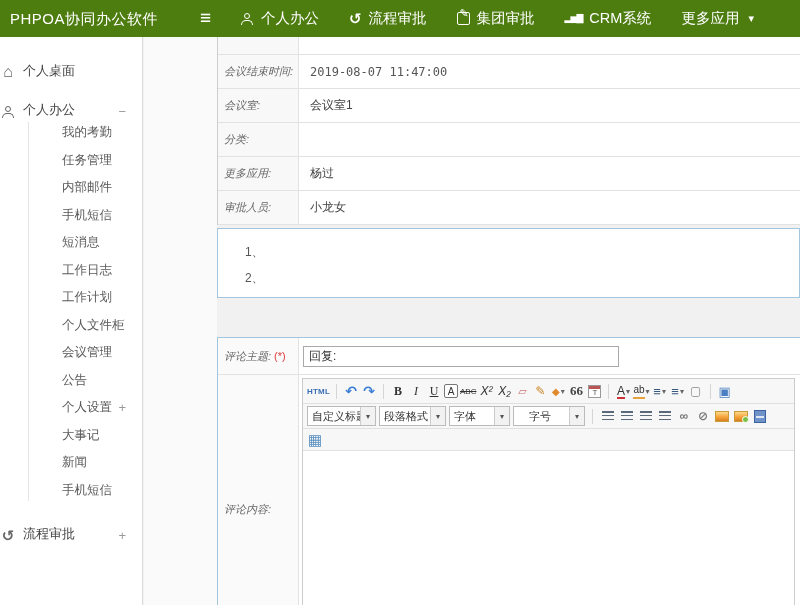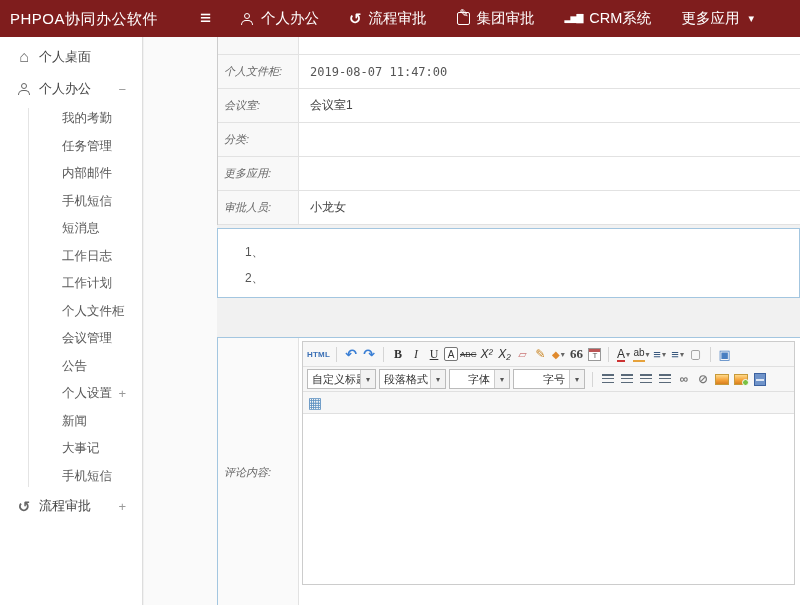--- a/index.html
+++ b/index.html
@@ -1,41 +1,41 @@
 <!DOCTYPE html>
 <html><head>
 <meta charset="utf-8">
 <style>
   * { margin:0; padding:0; box-sizing:border-box; }
   html,body { width:800px; height:605px; }
   body { font-family:"Liberation Sans","DejaVu Sans",sans-serif; background:#f1f1f1; }
   #app { position:relative; width:800px; height:605px; overflow:hidden; background:#f1f1f1; }
 
   
-  .topbar { position:absolute; left:0; top:0; width:800px; height:37px; background:#7f1d1d; display:flex; align-items:center; z-index:30; }
+  .topbar { position:absolute; left:0; top:0; width:800px; height:37px; background:#4d7c0f; display:flex; align-items:center; z-index:30; }
   .logo { position:absolute; left:10px; top:0; height:37px; line-height:37px; color:#fff; font-size:15px; letter-spacing:.5px; }
   .hamburger { position:absolute; left:200px; top:0; height:37px; line-height:35px; color:#fff; font-size:19px; font-weight:bold; cursor:pointer; }
   .topmenu { position:absolute; left:240px; top:0; height:37px; display:flex; align-items:center; gap:30px; }
   .tm-item { display:flex; align-items:center; gap:7px; color:#fff; font-size:14.5px; cursor:pointer; height:37px; }
   .tm-caret { font-size:11px; margin-left:2px; }
 
   
   .ic { display:inline-flex; align-items:center; justify-content:center; color:inherit; }
   .ic-home:before { content:"⌂"; font-size:16px; line-height:1; }
   .ic-hist:before { content:"↺"; font-size:15px; font-weight:bold; line-height:1; }
   .ic-chart:before { content:"▂▅▇"; font-size:9px; letter-spacing:-1px; line-height:1; }
   .ic-person { width:14px; height:14px; flex-direction:column; }
   .ic-person i { display:block; width:6px; height:6px; border:1.5px solid currentColor; border-radius:50%; }
   .ic-person b { display:block; width:12px; height:5px; border:1.5px solid currentColor; border-bottom:none; border-radius:6px 6px 0 0; margin-top:1px; }
   .ic-edit { width:13px; height:13px; border:1.5px solid currentColor; border-radius:2px; position:relative; }
   .ic-edit:before { content:"✎"; position:absolute; top:-6px; left:2px; font-size:11px; }
 
   
   .sidebar { position:absolute; left:0; top:37px; width:143px; height:568px; background:#fff; border-right:1px solid #ddd; padding-top:4px; z-index:20; }
-  .si { height:32px; display:flex; align-items:center; padding-left:16px; color:#444; font-size:13px; cursor:pointer; position:relative; }
+  .si { height:32px; display:flex; align-items:flex-end; color:#444; font-size:13px; cursor:pointer; position:relative;margin-top:7px; }
   .si .ic { width:16px; margin-right:7px; color:#666; }
   .si .tog { position:absolute; right:16px; color:#999; font-size:13px; }
   .sub-list { position:relative; }
   .sub-list:before { content:""; position:absolute; left:28px; top:3px; bottom:3px; width:1px; background:#e4e4e4; }
   .ss { height:27.5px; display:flex; align-items:center; padding-left:62px; color:#5a5a5a; font-size:12.5px; cursor:pointer; position:relative; }
   .ss .tog { position:absolute; right:16px; color:#999; font-size:13px; }
 
   
   .leftgap { position:absolute; left:144px; top:37px; width:73px; height:568px; background:#fafafa; }
 
@@ -54,21 +54,21 @@
   .crow-subject { display:flex; height:37px; border-bottom:1px solid #e2e2e2; }
   .cl { width:81px; background:#fafafa; border-right:1px solid #e2e2e2; display:flex; align-items:center; padding-left:6px; font-size:11px; font-style:italic; color:#666; gap:3px; }
   .req { color:#e53e3e; font-style:normal; font-size:11px; }
   .cv { flex:1; position:relative; }
   .subject-input { position:absolute; left:4px; top:8px; width:316px; height:21px; border:1px solid #a9a9a9; font-size:12px; padding-left:5px; color:#333; font-family:"Liberation Sans","DejaVu Sans",sans-serif; }
   .crow-content { display:flex; height:268px; }
   .cl-tall { align-items:center; }
 
   
   .editor { position:absolute; left:3px; top:3px; width:493px; border:1px solid #ccc; background:#fff; }
-  .tb { background:#f7f7f7; border-bottom:1px solid #e0e0e0; display:flex; align-items:center; padding:0 4px;text-align:right; }
+  .tb { background:#f7f7f7; border-bottom:1px solid #e0e0e0; display:flex; align-items:center; padding:0 4px; }
   .tb-r1 { height:25px; gap:2px; }
   .tb-r2 { height:25px; gap:3px; }
   .tb-r3 { height:22px; }
   .sep { width:1px; height:15px; background:#d5d5d5; margin:0 4px; }
   .tbtn { display:inline-flex; align-items:center; justify-content:center; min-width:16px; height:19px; font-size:12px; color:#333; cursor:pointer; border-radius:2px; }
   .b-html { font-size:8px; font-weight:bold; color:#3a6fb5; letter-spacing:.2px; }
   .b-undo,.b-redo { color:#3a7fd5; font-weight:bold; font-size:14px; }
   .b-bold { font-weight:bold; font-family:"Liberation Serif",serif; }
   .b-italic { font-style:italic; font-family:"Liberation Serif",serif; }
   .b-under { text-decoration:underline; font-family:"Liberation Serif",serif; }
@@ -184,70 +184,80 @@
           <span>会议管理</span>
         </div>
       <div class="ss">
           <span>公告</span>
         </div>
       <div class="ss">
         <span>个人设置</span>
         <span class="tog">+</span>
       </div>
       <div class="ss">
+          <span>大事记</span>
+        </div>
+      <div class="ss">
           <span>新闻</span>
-        </div>
-      <div class="ss">
-          <span>大事记</span>
         </div>
       <div class="ss">
           <span>手机短信</span>
         </div>
     </div>
     <div class="si">
       <span class="ic ic-hist"></span>
       <span>流程审批</span>
       <span class="tog">+</span>
     </div>
   </div>
 
   <div class="leftgap"></div>
 
   <div class="form-table">
     <div class="frow frow-partial">
       <div class="fl"></div>
       <div class="fv"></div>
     </div>
     <div class="frow frow-std">
-      <div class="fl">个人文件柜:</div>
+      <div class="fl">会议结束时间:</div>
       <div class="fv mono">2019-08-07 11:47:00</div>
     </div>
     <div class="frow frow-std">
       <div class="fl">会议室:</div>
       <div class="fv">会议室1</div>
     </div>
     <div class="frow frow-std">
       <div class="fl">分类:</div>
       <div class="fv"></div>
     </div>
     <div class="frow frow-std">
       <div class="fl">更多应用:</div>
+      <div class="fv">杨过</div>
     </div>
     <div class="frow frow-std">
       <div class="fl">审批人员:</div>
       <div class="fv">小龙女</div>
     </div>
   </div>
 
   <div class="minutes-box">
     <div class="mline">1、</div>
     <div class="mline">2、</div>
   </div>
 
   <div class="comment-table">
+    <div class="crow-subject">
+      <div class="cl">
+        <span>评论主题:</span>
+        <span class="req">(*)</span>
+      </div>
+      <div class="cv">
+        <input class="subject-input" type="text" value="回复:" style="">
+      </div>
+    </div>
     <div class="crow-content">
       <div class="cl cl-tall">
         <span>评论内容:</span>
       </div>
       <div class="cv">
 
         <div class="editor">
           <div class="tb tb-r1">
             <span class="tbtn b-html">HTML</span>
             <span class="sep"></span>

